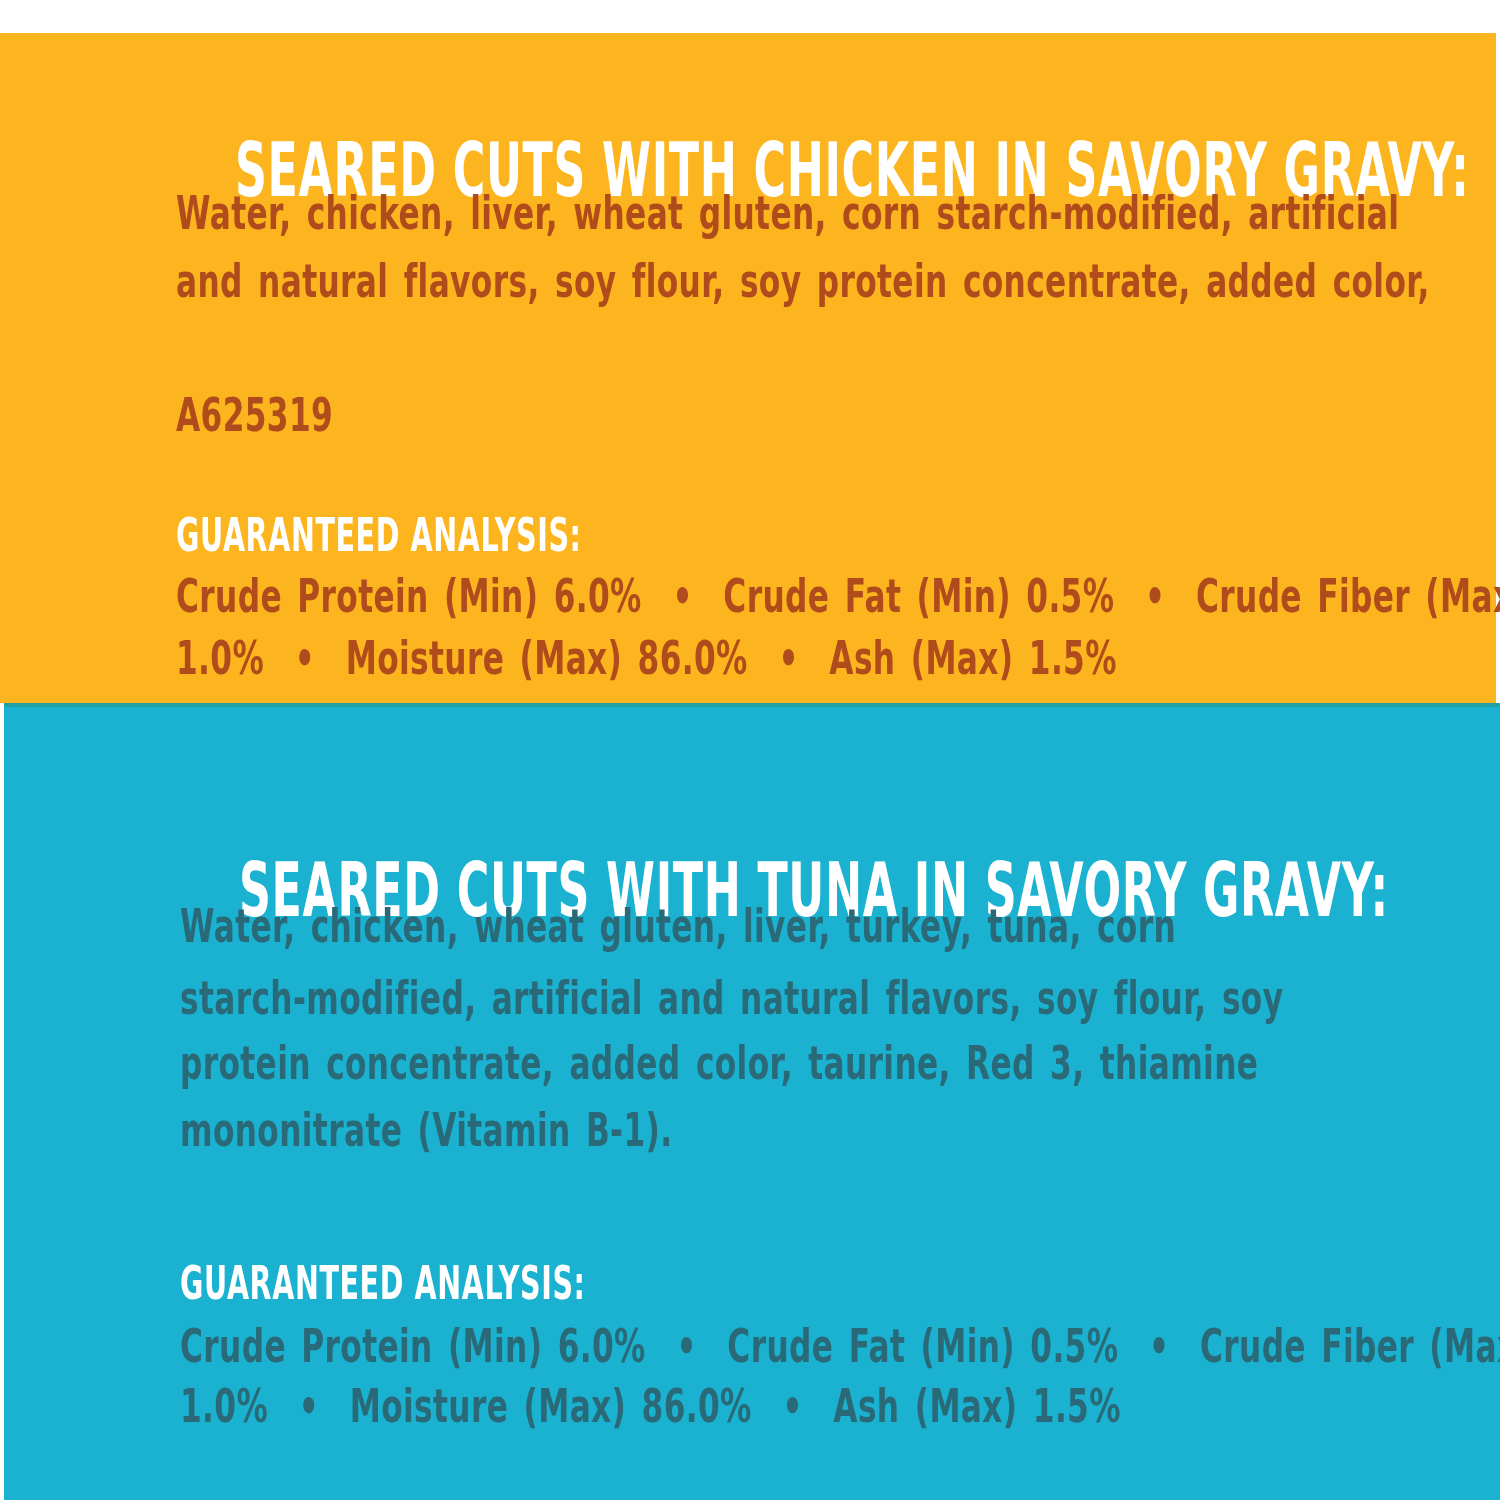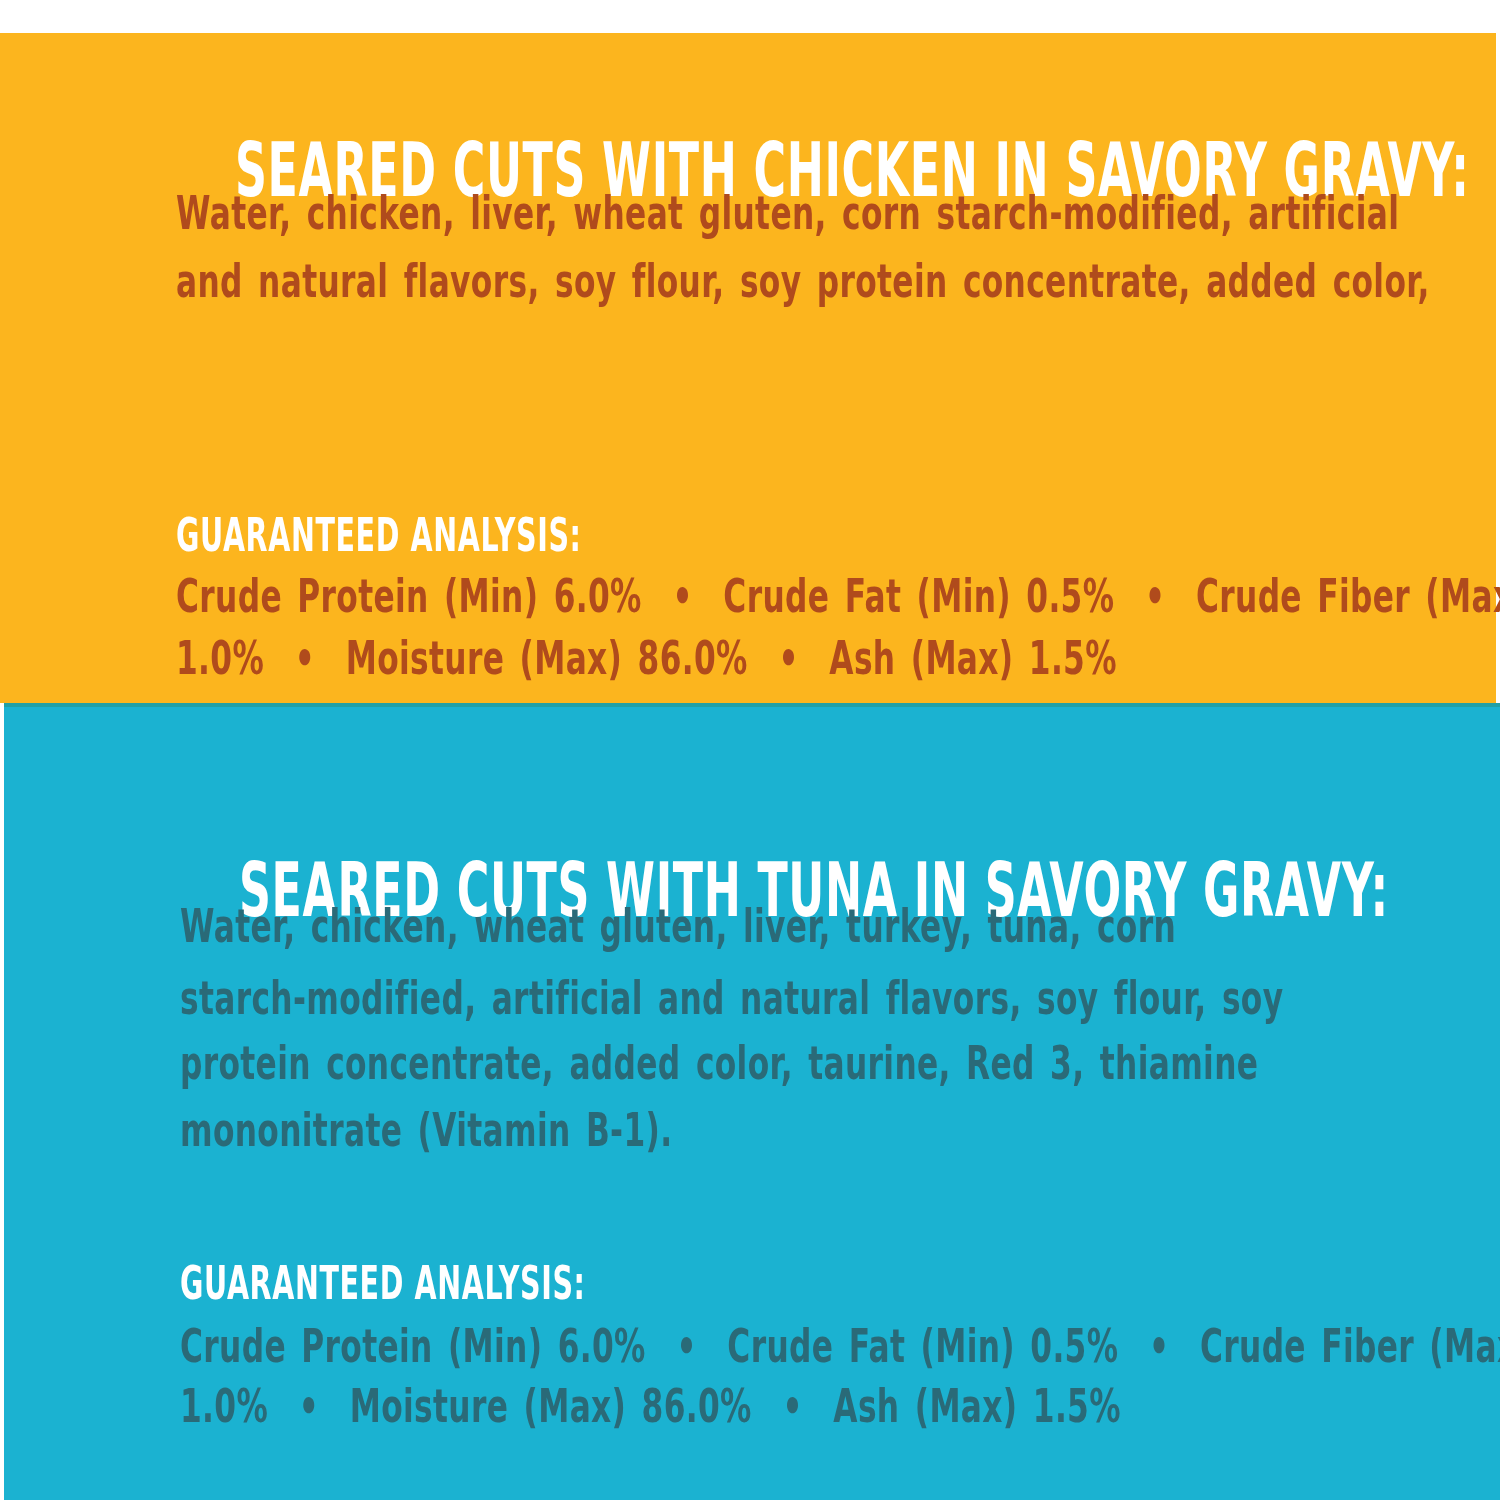--- a/index.html
+++ b/index.html
@@ -70,20 +70,23 @@
     <div class="line heading" style="top:7px">
       <span class="t">SEARED CUTS WITH CHICKEN IN SAVORY GRAVY:</span>
     </div>
 
     <div class="line body-line rust" style="top:100px">
       <span class="t">Water, chicken, liver, wheat gluten, corn starch-modified, artificial</span>
     </div>
     <div class="line body-line rust" style="top:168px">
       <span class="t">and natural flavors, soy flour, soy protein concentrate, added color,</span>
     </div>
+    <div class="line body-line rust" style="top:302px">
+      <span class="t">A625319</span>
+    </div>
 
     <div class="line ga-heading" style="top:422px">
       <span class="t">GUARANTEED ANALYSIS:</span>
     </div>
     <div class="line body-line rust" style="top:483px">
       <span class="t">Crude Protein (Min) 6.0%  •  Crude Fat (Min) 0.5%  •  Crude Fiber (Max)</span>
     </div>
     <div class="line body-line rust" style="top:545px">
       <span class="t">1.0%  •  Moisture (Max) 86.0%  •  Ash (Max) 1.5%</span>
     </div>

